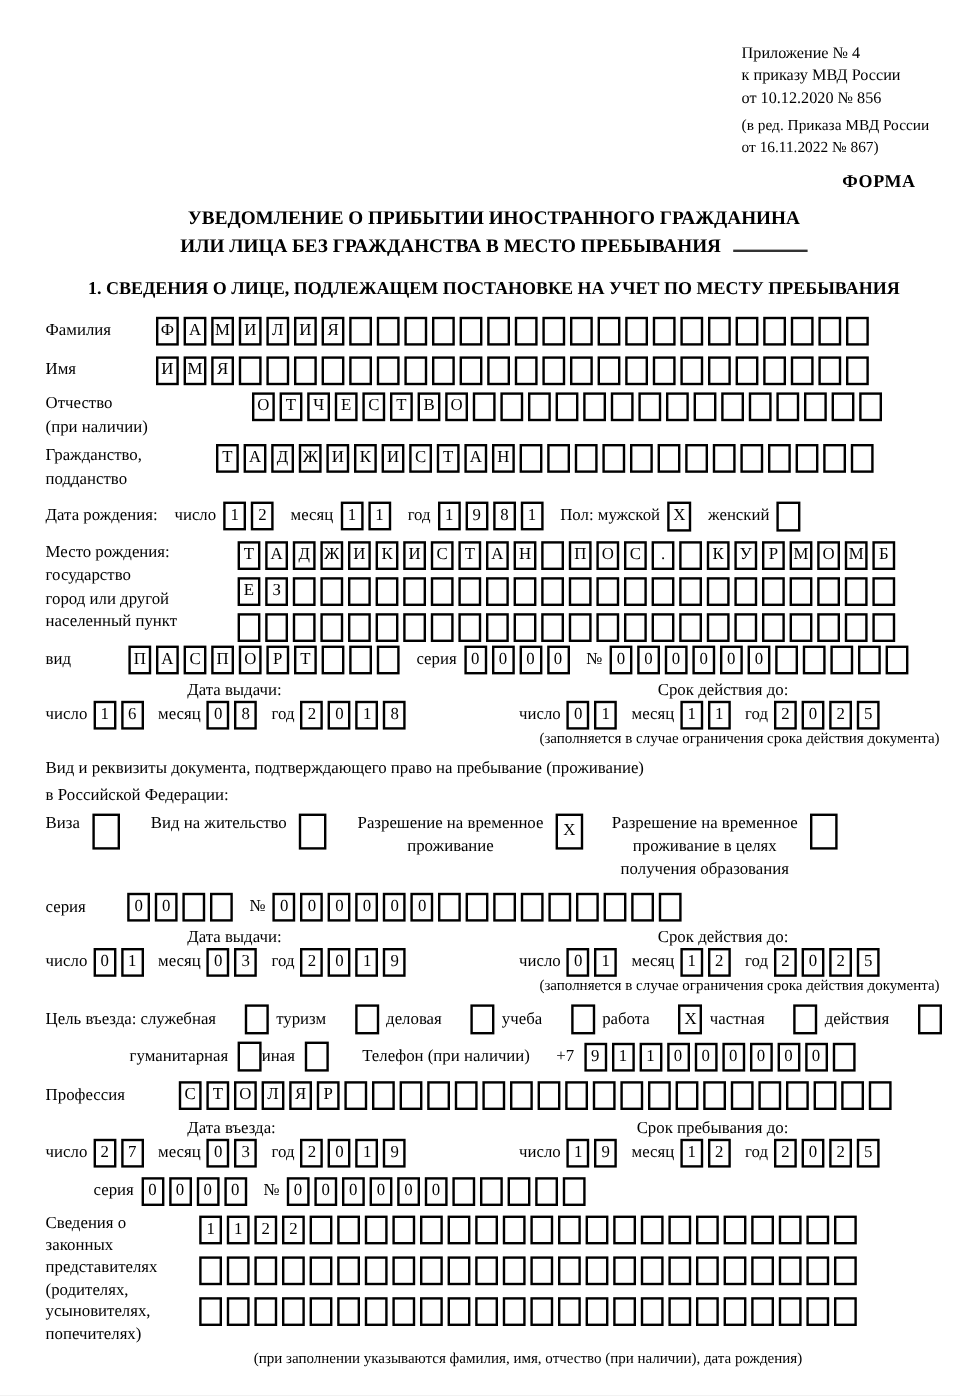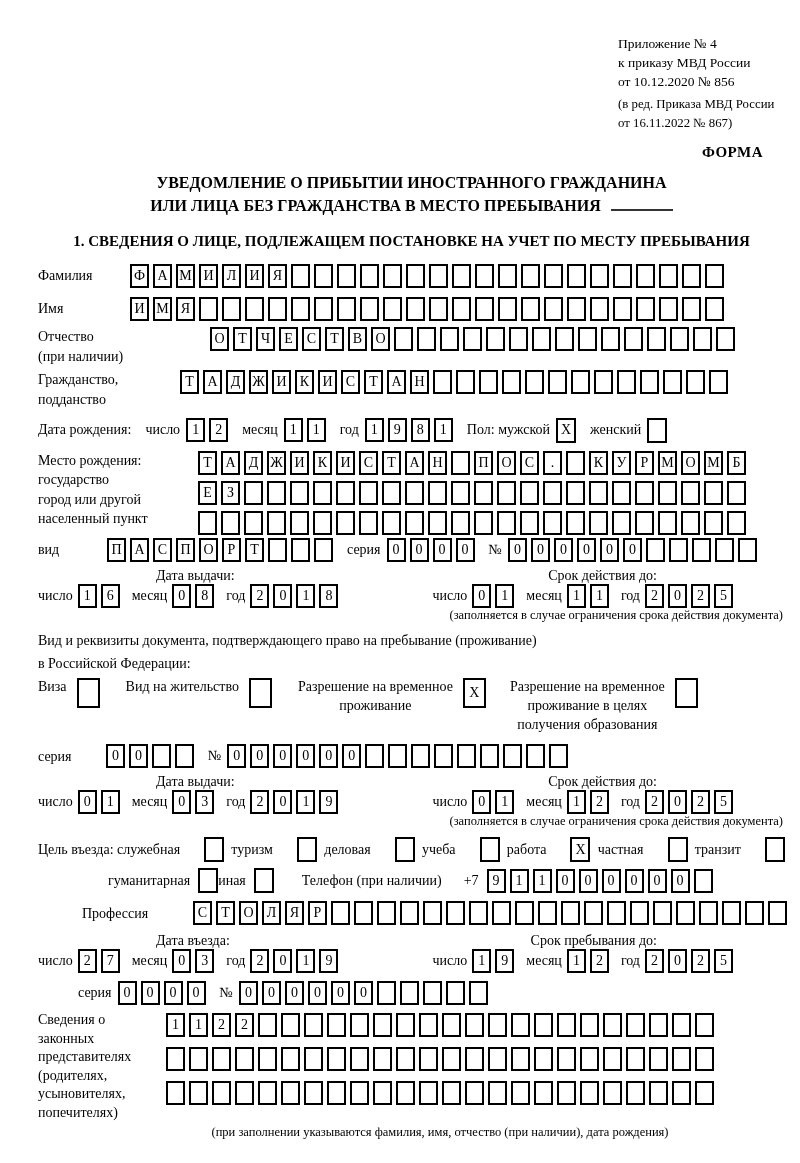--- a/index.html
+++ b/index.html
@@ -13,21 +13,21 @@
   .annex { margin-left:580px; font-size:13.5px; line-height:1.42; }
   .annex .ed { font-size:12.8px; margin-top:4px; line-height:1.42; }
   .forma { text-align:right; padding-right:22px; font-weight:bold; font-size:15px; margin-top:12px; letter-spacing:.5px; }
   .title { text-align:center; font-weight:bold; font-size:16px; margin-top:10px; line-height:1.45; }
   .t-underline { display:inline-block; width:62px; border-bottom:2px solid #333; height:13px; margin-left:10px; }
   .sec1 { font-weight:bold; font-size:15px; margin-top:16px; text-align:center; white-space:nowrap; }
   .frow { display:flex; align-items:center; }
   .frow.top { align-items:flex-start; }
   .flabel { flex:none; line-height:1.4; }
   .w92{width:92px;} .w172{width:172px;} .w142{width:142px;} .w160{width:160px;}
-  .w69{width:69px;} .w68{width:68px;} .w111{width:111px;margin-left:44px;} .w200{width:200px;} .w128{width:128px; line-height:1.32;}
+  .w69{width:69px;} .w68{width:68px;} .w111{width:111px;} .w200{width:200px;} .w128{width:128px; line-height:1.32;}
   .cells { display:flex; gap:4px; flex:none; }
   .cell { flex:none; width:19px; height:24px; border:2px solid #000; display:flex; align-items:center; justify-content:center; font-size:14px; }
   .checkbox { flex:none; width:20px; height:25px; border:2px solid #000; display:inline-flex; align-items:center; justify-content:center; font-size:14px; }
   .checkbox.big { width:23px; height:30px; }
   .stack { display:flex; flex-direction:column; gap:6px; }
   .stack2 { display:flex; flex-direction:column; gap:10px; }
   .dlabel { flex:none; margin:0 6px 0 14px; }
   .center-bold { text-align:center; font-weight:bold; font-size:14px; }
   .dates-head { display:flex; font-size:14px; }
   .dates-head .dh-l { margin-left:118px; }
@@ -518,21 +518,21 @@
       </span>
     <span class="pitem">
         <span>работа</span>
         <span class="checkbox">X</span>
       </span>
     <span class="pitem">
         <span>частная</span>
         <span class="checkbox"></span>
       </span>
     <span class="pitem">
-        <span>транзит</span>
+        <span>действия</span>
         <span class="checkbox"></span>
       </span>
   </div>
 
   <div class="p2 mt6">
     <span style="margin-left:70px">гуманитарная</span>
     <span class="checkbox" style="margin-left:8px"></span>
     <span style="">иная</span>
     <span class="checkbox" style="margin-left:8px"></span>
     <span style="margin-left:28px">Телефон (при наличии)</span>

